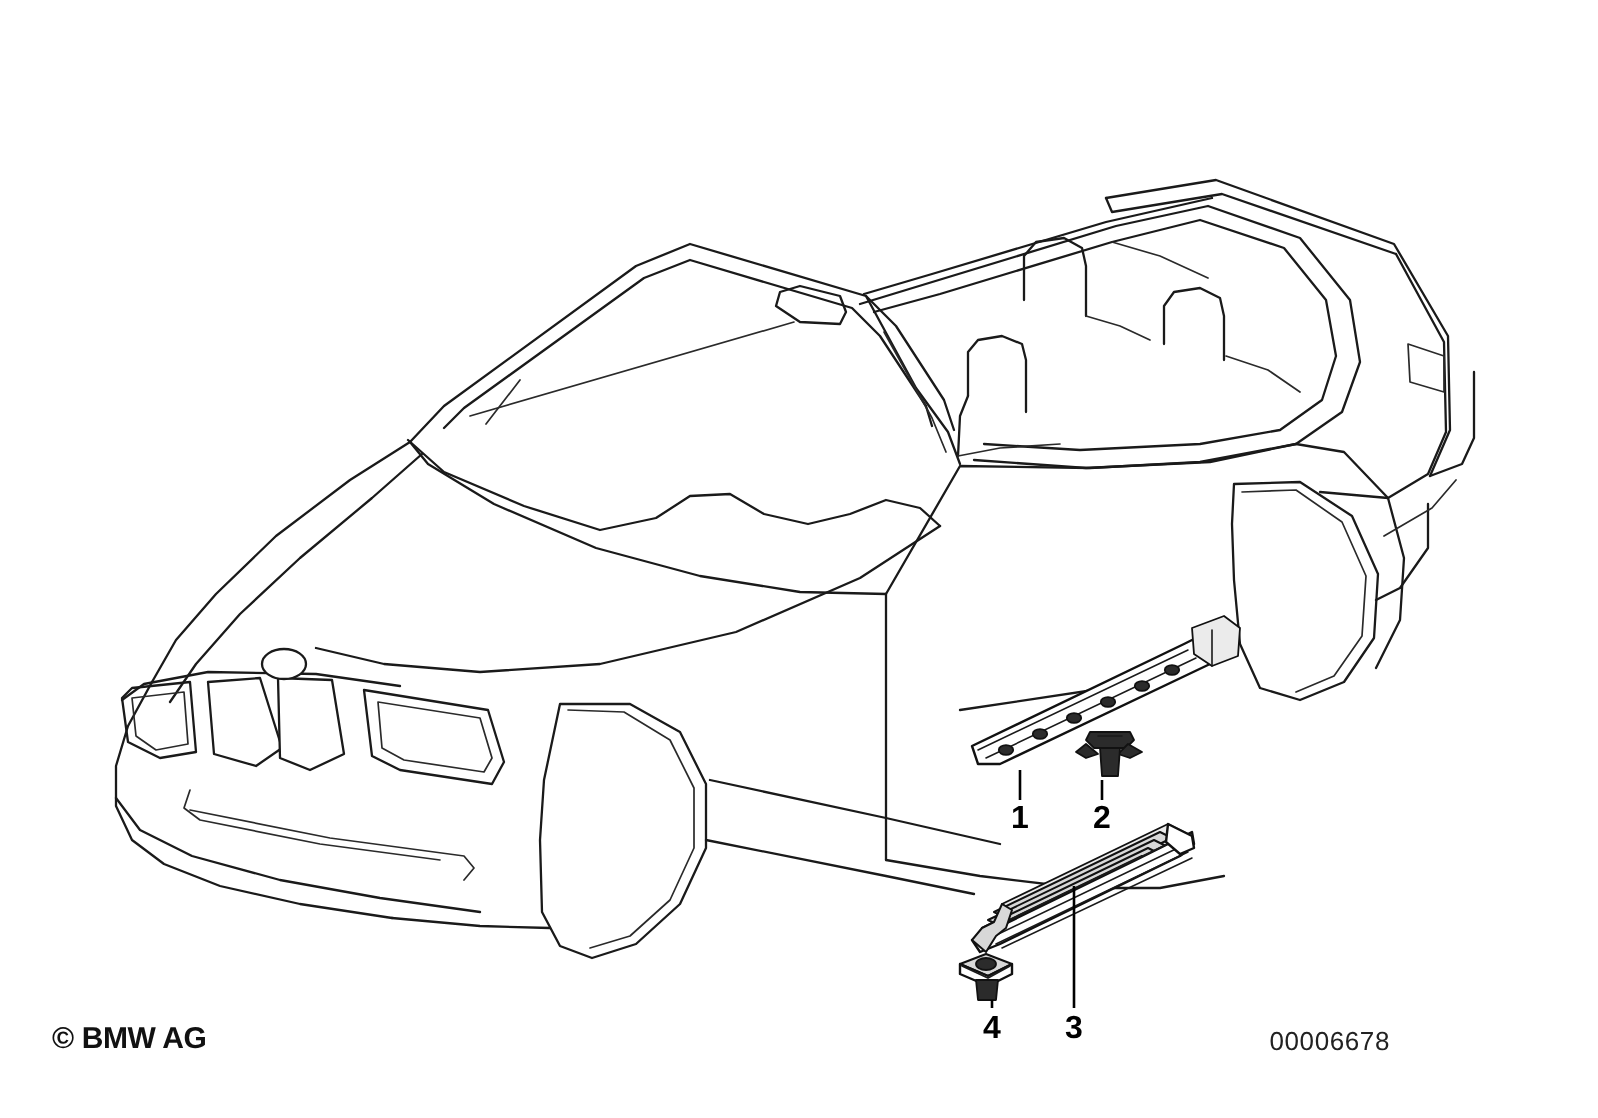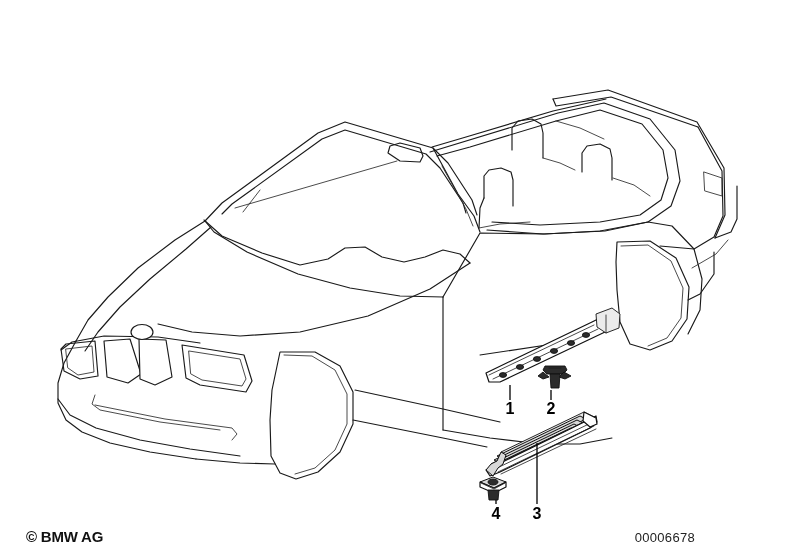--- a/index.html
+++ b/index.html
@@ -86,21 +86,21 @@
     stroke-linecap: butt;
   }
   .callout-text {
     font-family: "Liberation Sans", sans-serif;
     font-size: 16px;
     font-weight: bold;
     fill: #000000;
   }
   .footer {
     position: absolute;
-    bottom: 0;
+    bottom: 17px;
     left: 0;
     width: 711px;
     height: 40px;
     text-align: center;
   }
   .copyright {
     position: absolute;
     left: 26px;
     bottom: 14px;
     font-family: "Liberation Sans", sans-serif;

